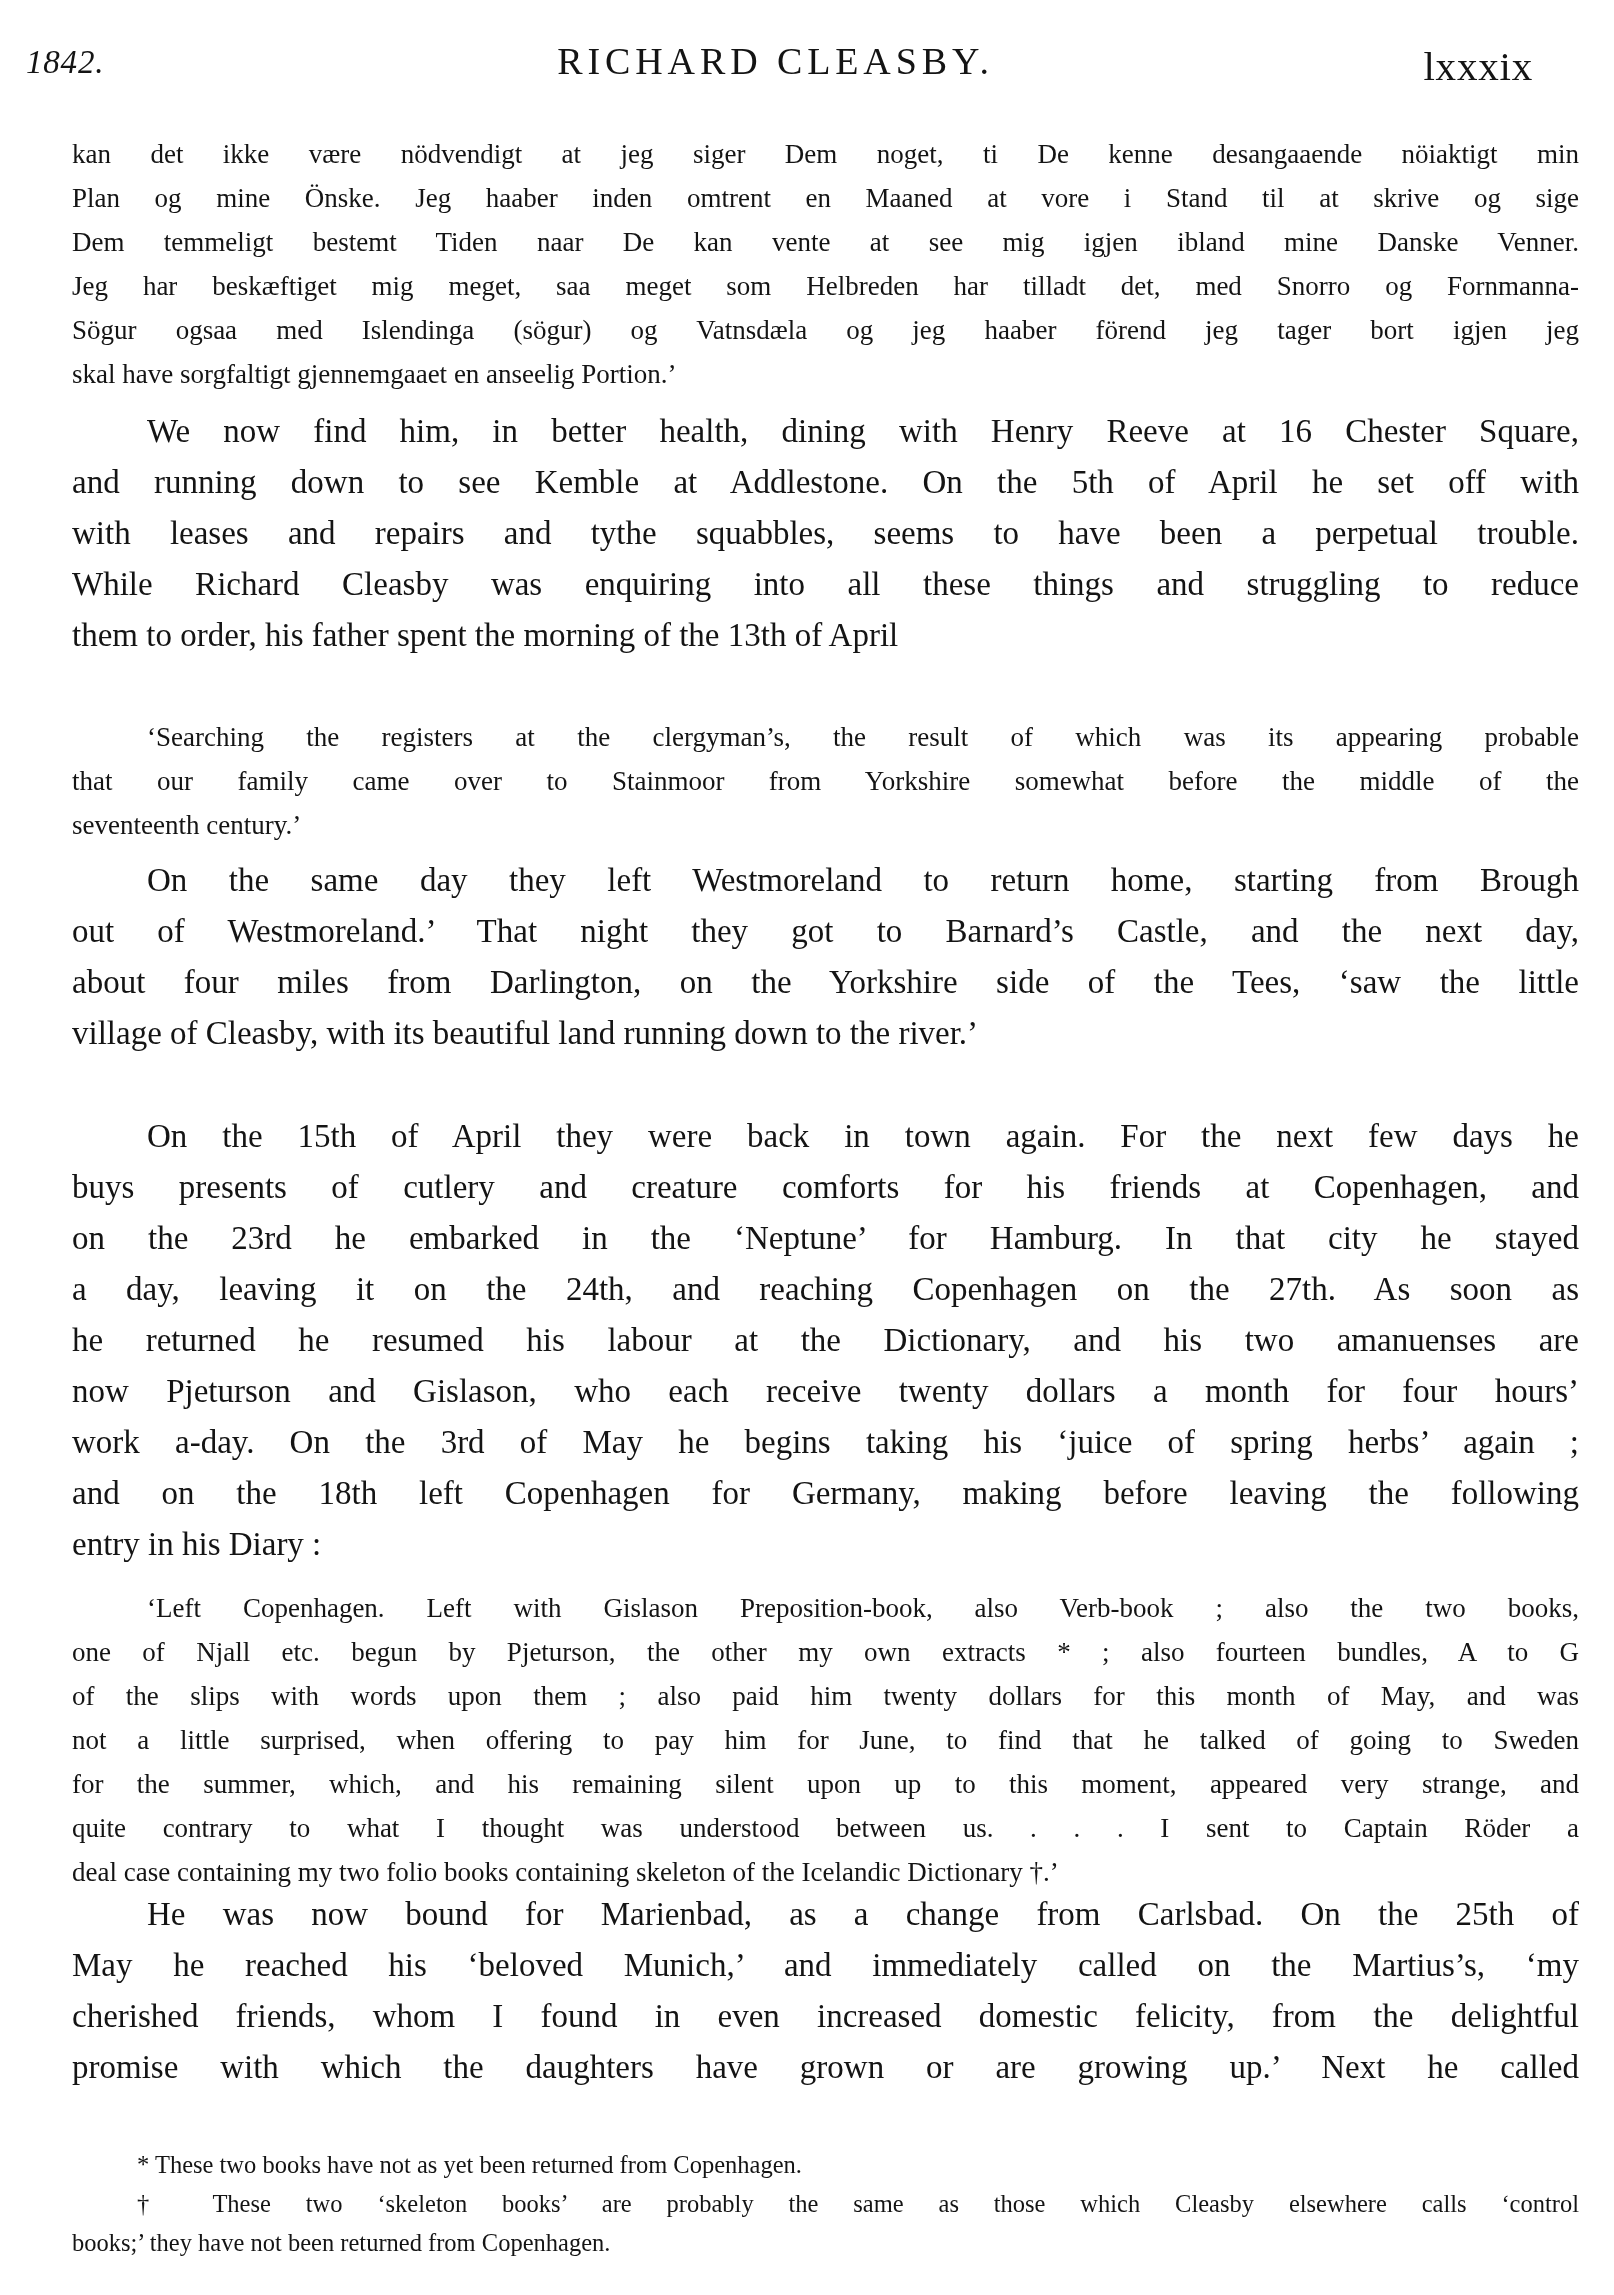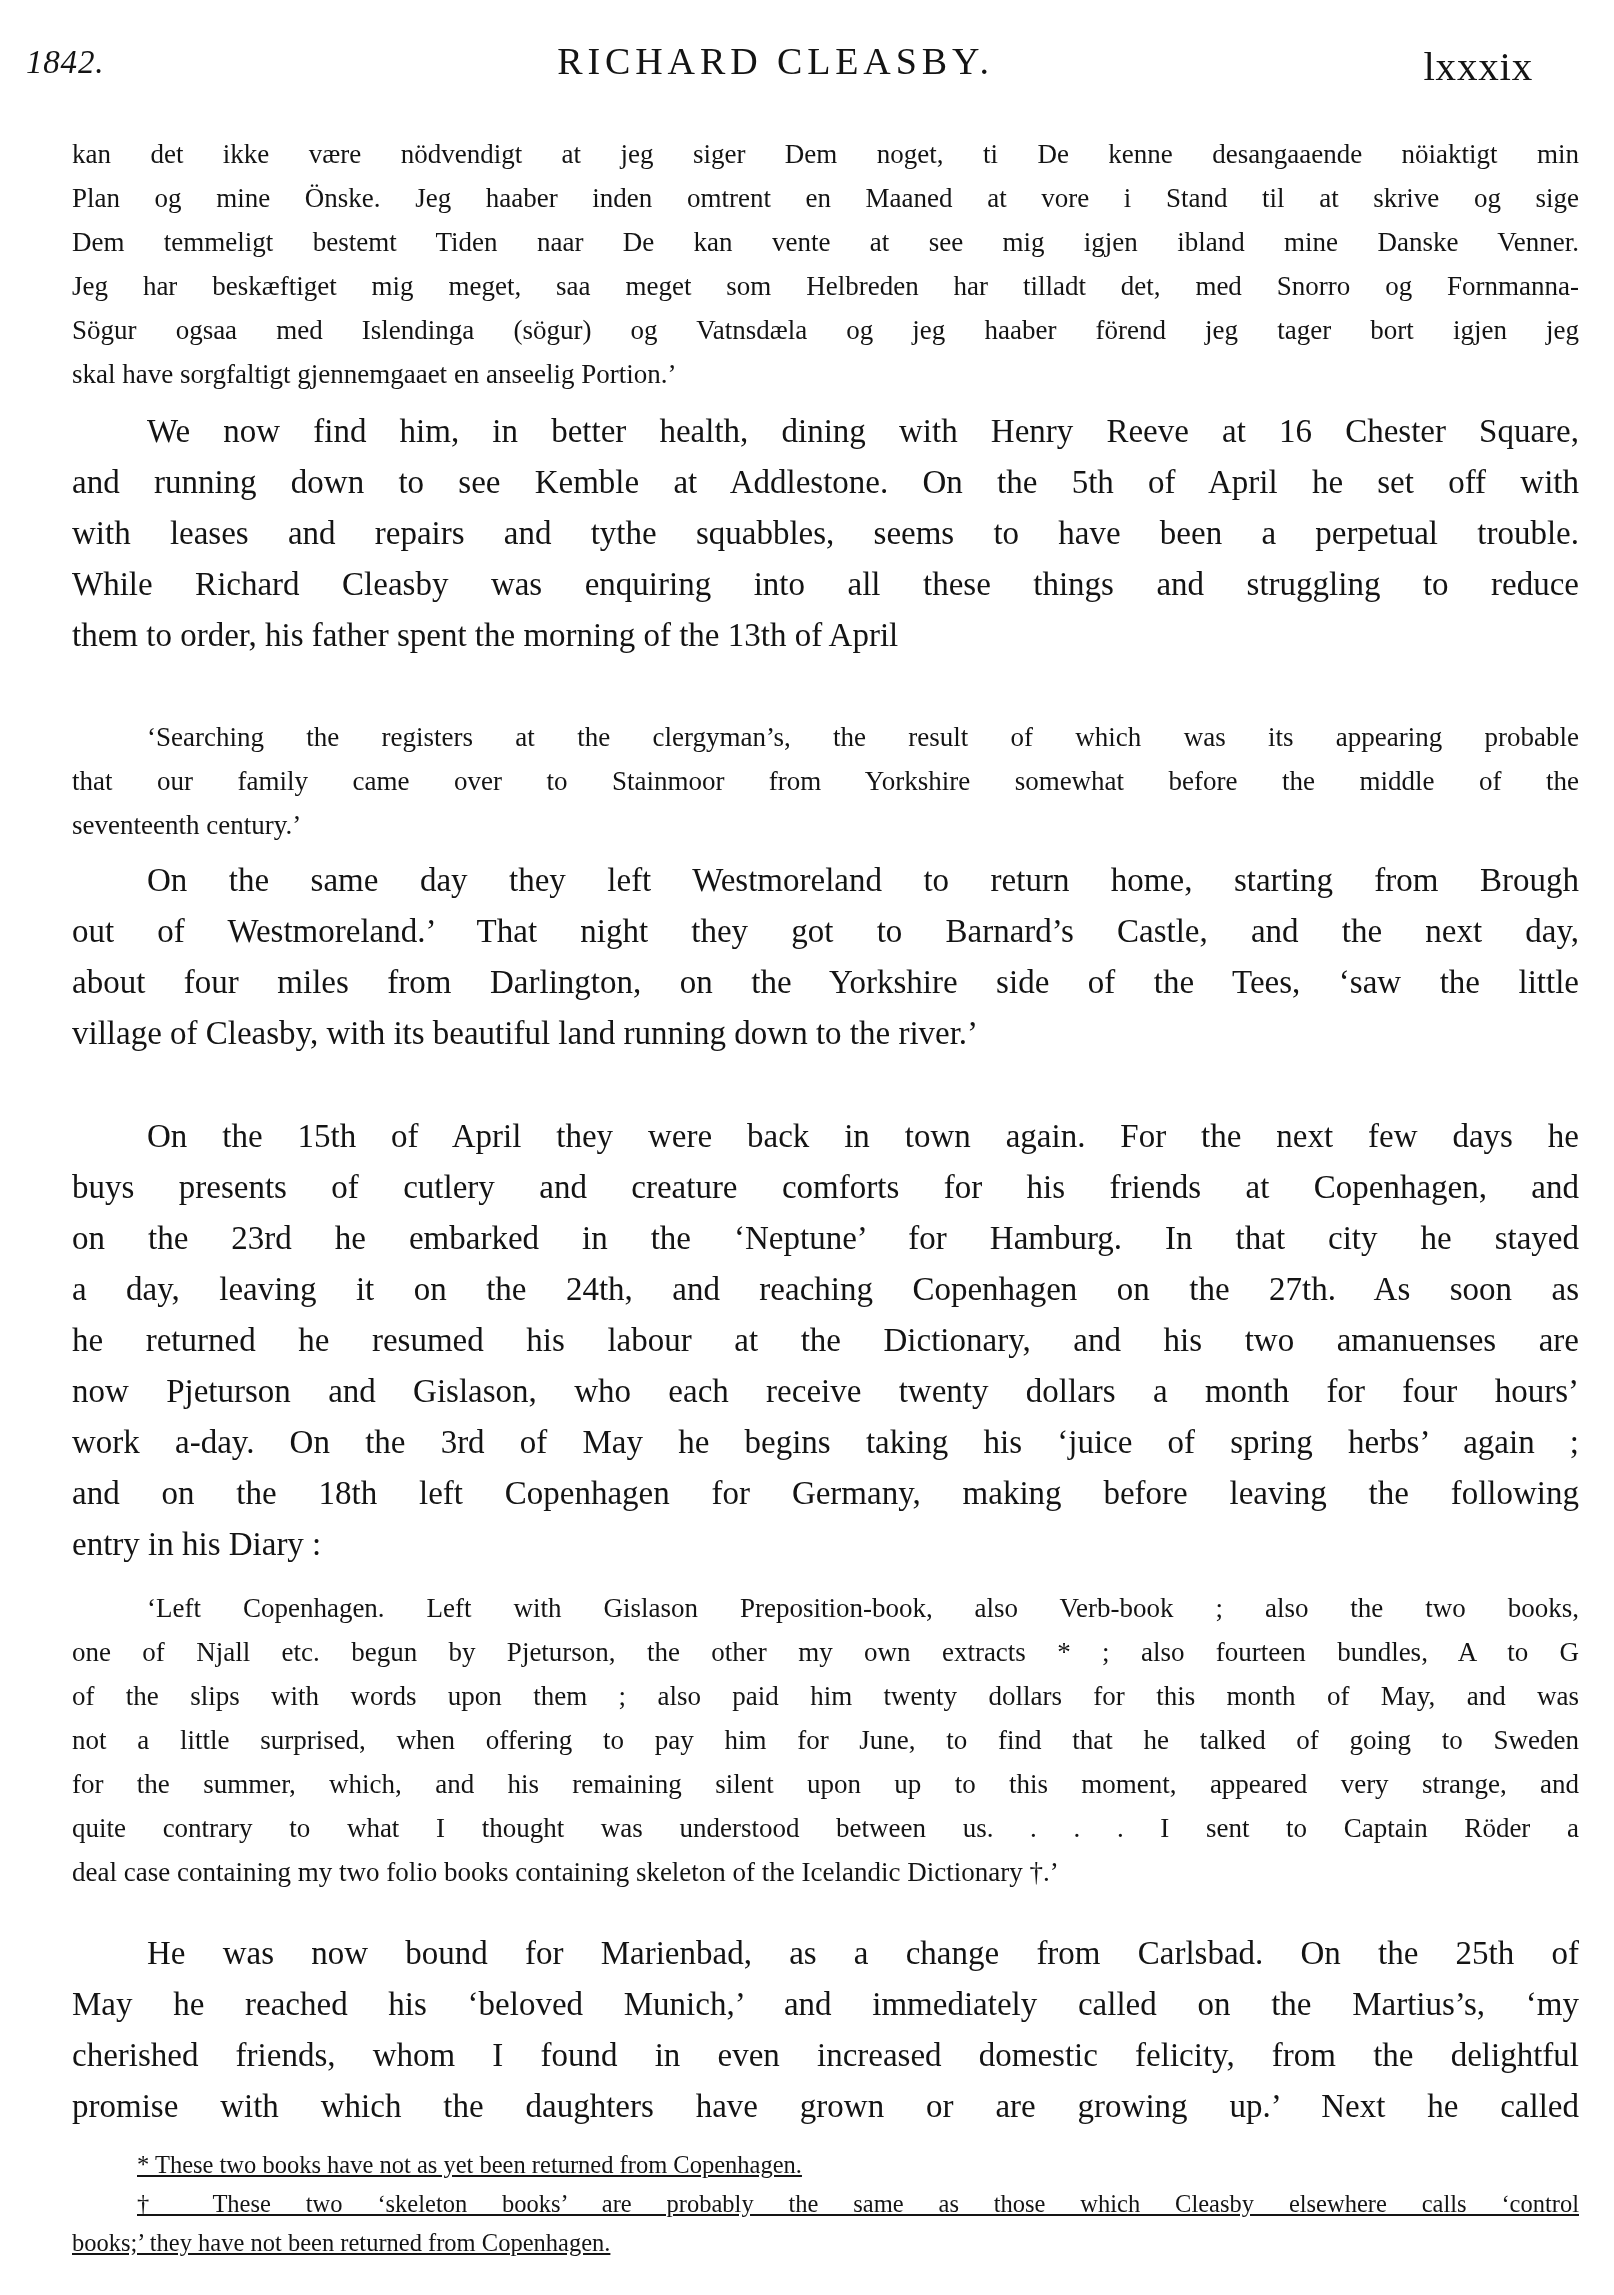--- a/index.html
+++ b/index.html
@@ -76,25 +76,25 @@
 <div class="block quote" style="top:1586px;">
   <span class="line indent">‘Left Copenhagen.  Left with Gislason Preposition-book, also Verb-book ; also the two books,</span>
   <span class="line">one of Njall etc. begun by Pjeturson, the other my own extracts * ; also fourteen bundles, A to G</span>
   <span class="line">of the slips with words upon them ; also paid him twenty dollars for this month of May, and was</span>
   <span class="line">not a little surprised, when offering to pay him for June, to find that he talked of going to Sweden</span>
   <span class="line">for the summer, which, and his remaining silent upon up to this moment, appeared very strange, and</span>
   <span class="line">quite contrary to what I thought was understood between us. . . . I sent to Captain Röder a</span>
   <span class="line last">deal case containing my two folio books containing skeleton of the Icelandic Dictionary †.’</span>
 </div>
 
-<div class="block para" style="top:1928px;">
+<div class="block para" style="top:1889px;">
   <span class="line indent">He was now bound for Marienbad, as a change from Carlsbad.  On the 25th of</span>
   <span class="line">May he reached his ‘beloved Munich,’ and immediately called on the Martius’s, ‘my</span>
   <span class="line">cherished friends, whom I found in even increased domestic felicity, from the delightful</span>
   <span class="line">promise with which the daughters have grown or are growing up.’  Next he called</span>
 </div>
 
-<div class="block note" style="top:2145px;text-decoration:underline;">
+<div class="block note" style="top:2145px;">
   <span class="line last fnindent">* These two books have not as yet been returned from Copenhagen.</span>
   <span class="line fnindent">† These two ‘skeleton books’ are probably the same as those which Cleasby elsewhere calls ‘control</span>
   <span class="line last">books;’ they have not been returned from Copenhagen.</span>
 </div>
 
 
 </body></html>

